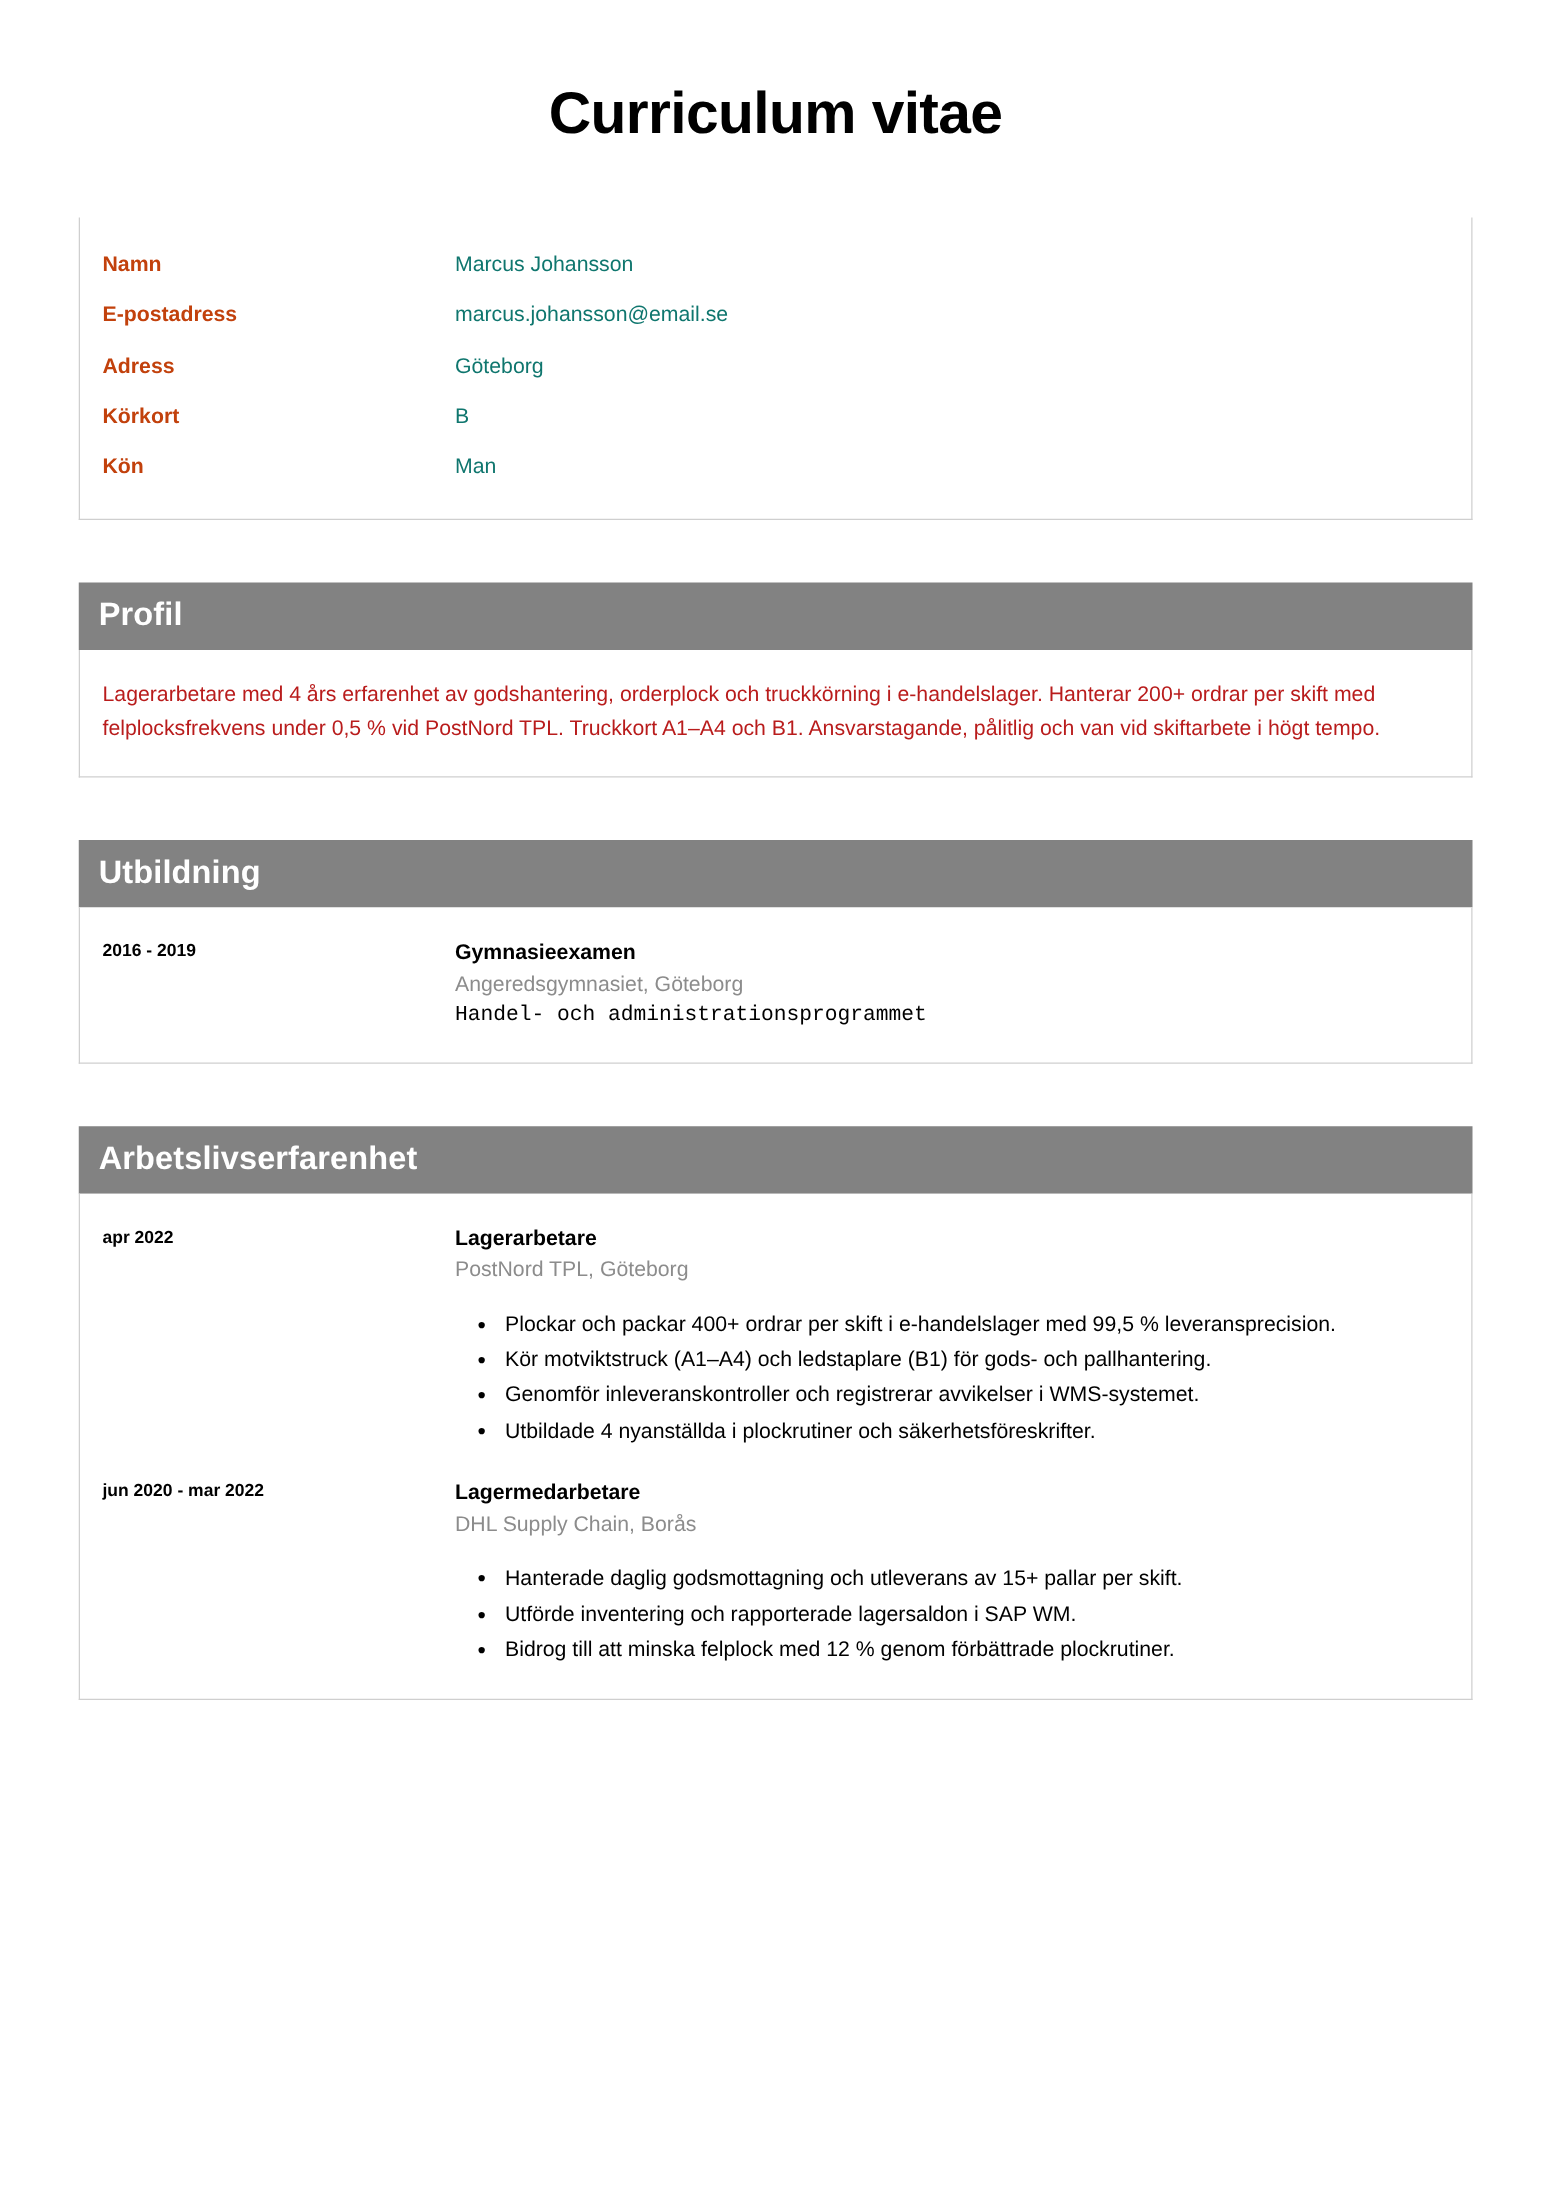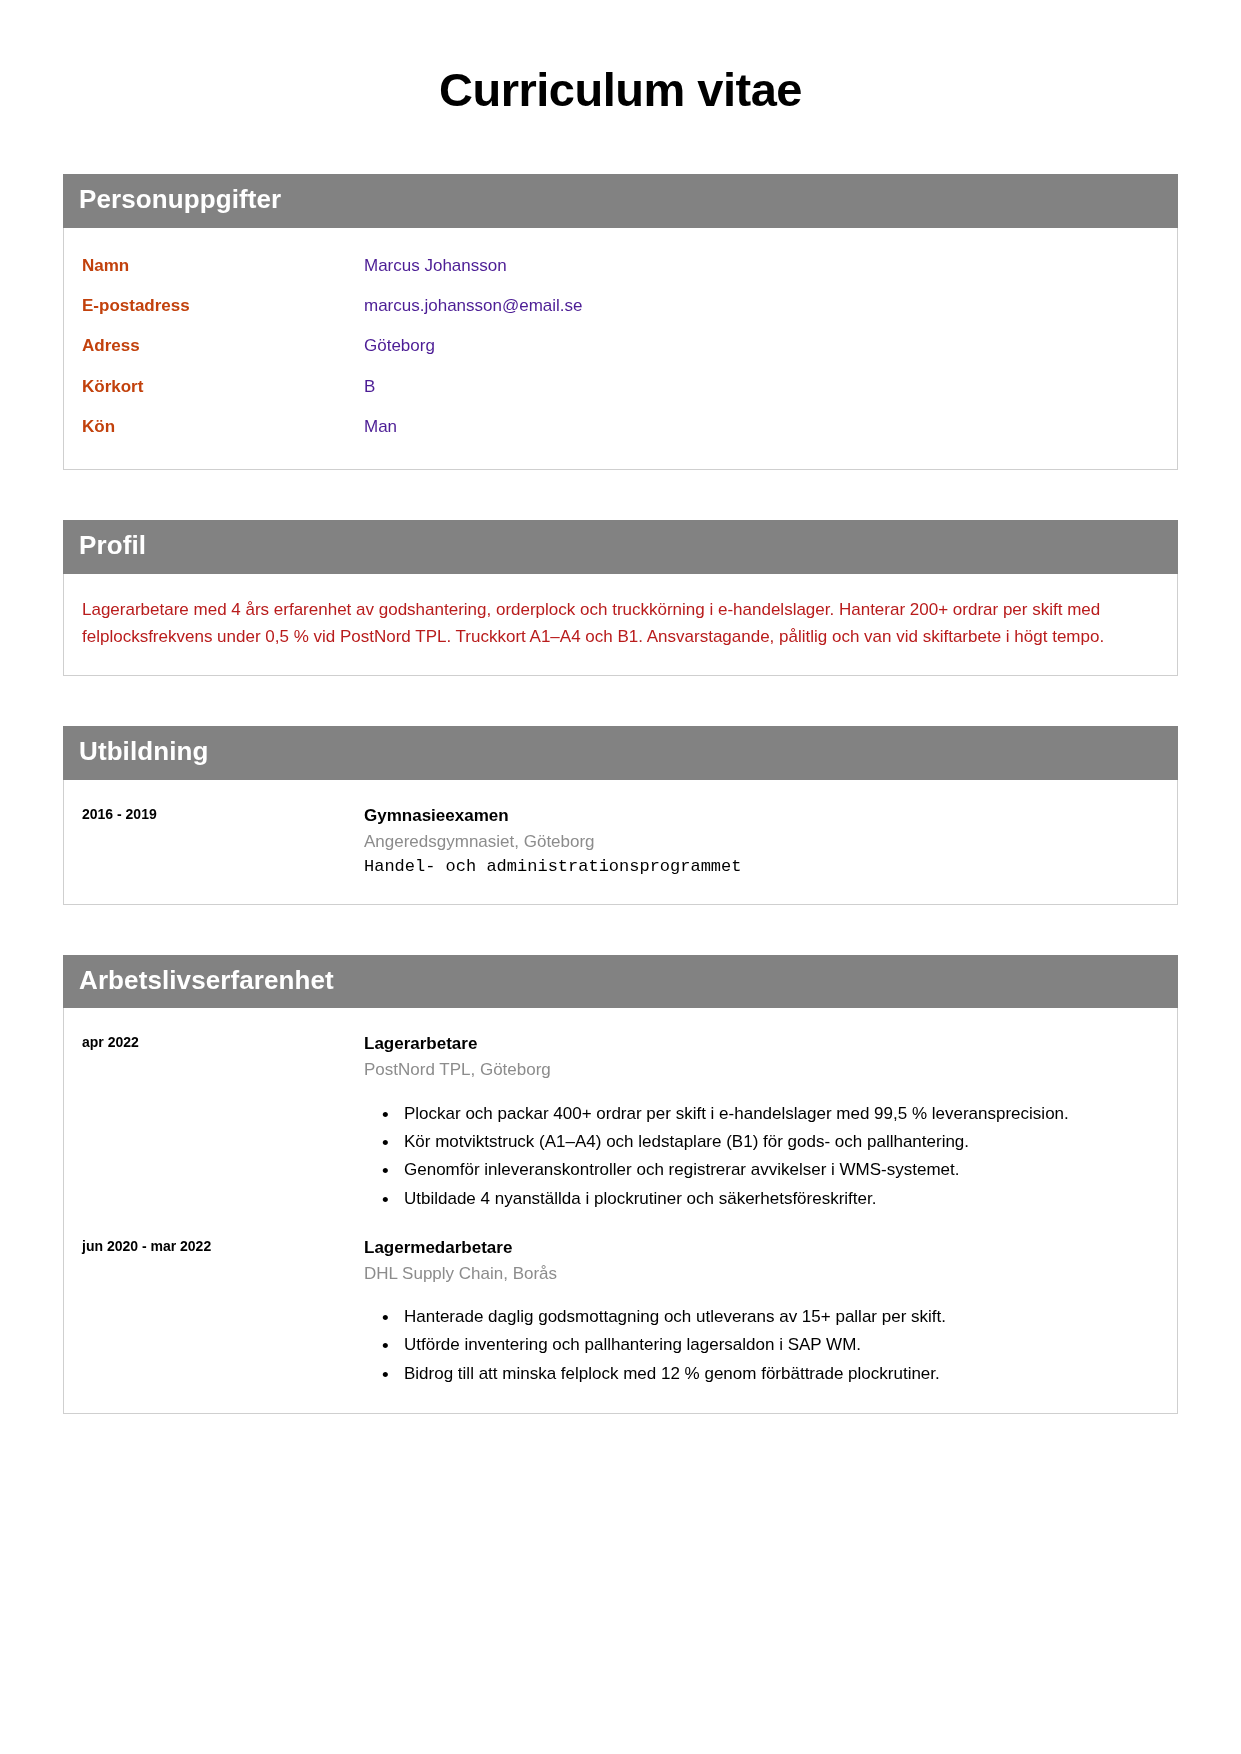--- a/index.html
+++ b/index.html
@@ -64,21 +64,21 @@
   .pd-label {
     width: 282px;
     flex: 0 0 282px;
     font-size: 17px;
     font-weight: bold;
     color: #c2410c;
     line-height: 1.3;
   }
   .pd-value {
     font-size: 17px;
-    color: #4c1d95;
+    color: #0f766e;
     line-height: 1.3;
   }
 
   
   .profile-text {
     font-size: 17px;
     line-height: 1.63;
     color: #b91c1c;
     margin: 0;
     padding: 4px 4px 2px 0;
@@ -148,21 +148,20 @@
   }
 </style>
 </head>
 <body>
 
 <div class="page">
 
   <h1 class="doc-title">Curriculum vitae</h1>
 
   <section class="section section-gap-first">
-    <div class="section-header">Personuppgifter</div>
     <div class="section-body">
       <div class="pd-row">
         <div class="pd-label">Namn</div>
         <div class="pd-value">Marcus Johansson</div>
       </div>
       <div class="pd-row">
         <div class="pd-label">E-postadress</div>
         <div class="pd-value">marcus.johansson@email.se</div>
       </div>
       <div class="pd-row">
@@ -219,21 +218,21 @@
         </div>
       </div>
 
       <div class="entry">
         <div class="entry-date">jun 2020 - mar 2022</div>
         <div class="entry-main">
           <div class="entry-title">Lagermedarbetare</div>
           <div class="entry-org">DHL Supply Chain, Borås</div>
           <ul class="entry-bullets">
             <li>Hanterade daglig godsmottagning och utleverans av 15+ pallar per skift.</li>
-            <li>Utförde inventering och pallhantering lagersaldon i SAP WM.</li>
+            <li>Utförde inventering och rapporterade lagersaldon i SAP WM.</li>
             <li>Bidrog till att minska felplock med 12 % genom förbättrade plockrutiner.</li>
           </ul>
         </div>
       </div>
 
     </div>
   </section>
 
 </div>
 

